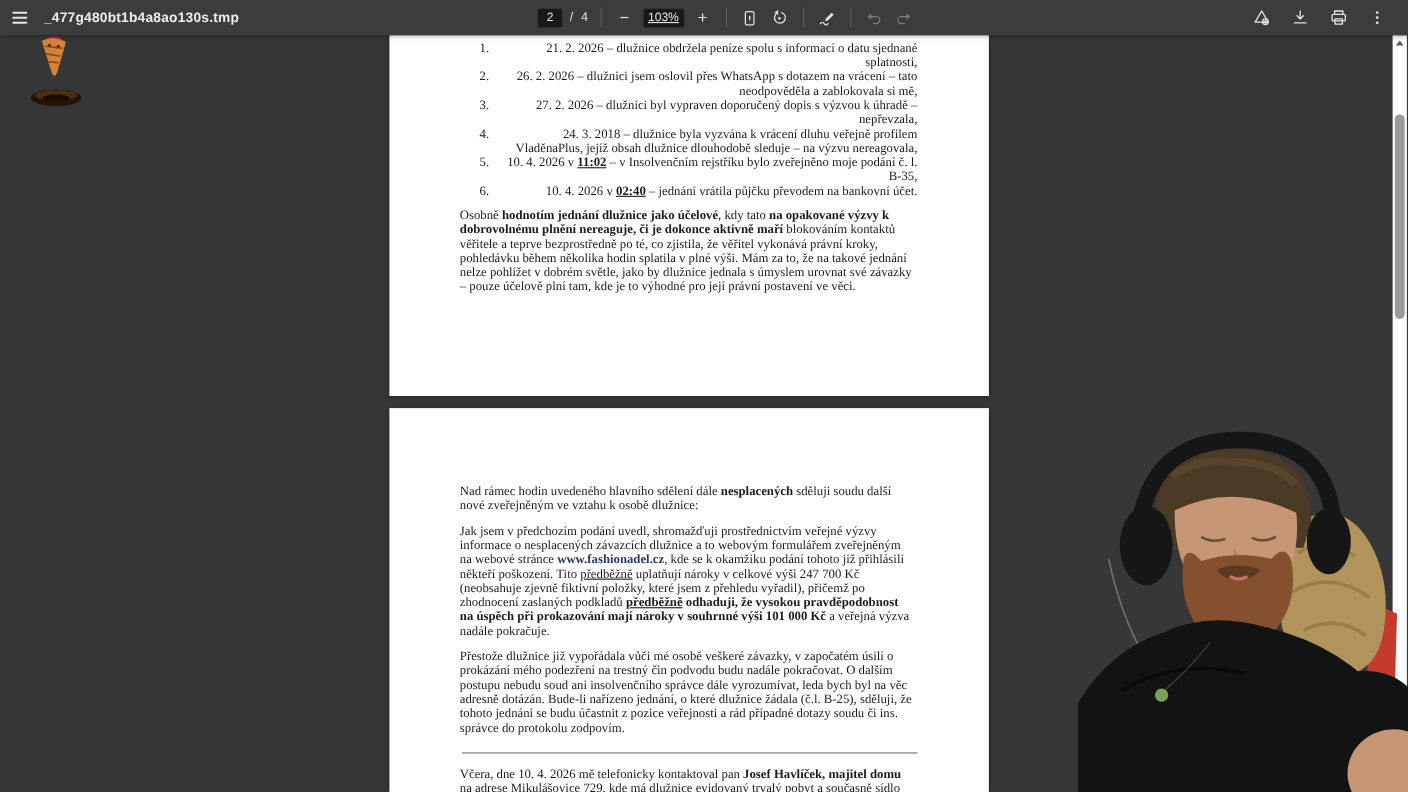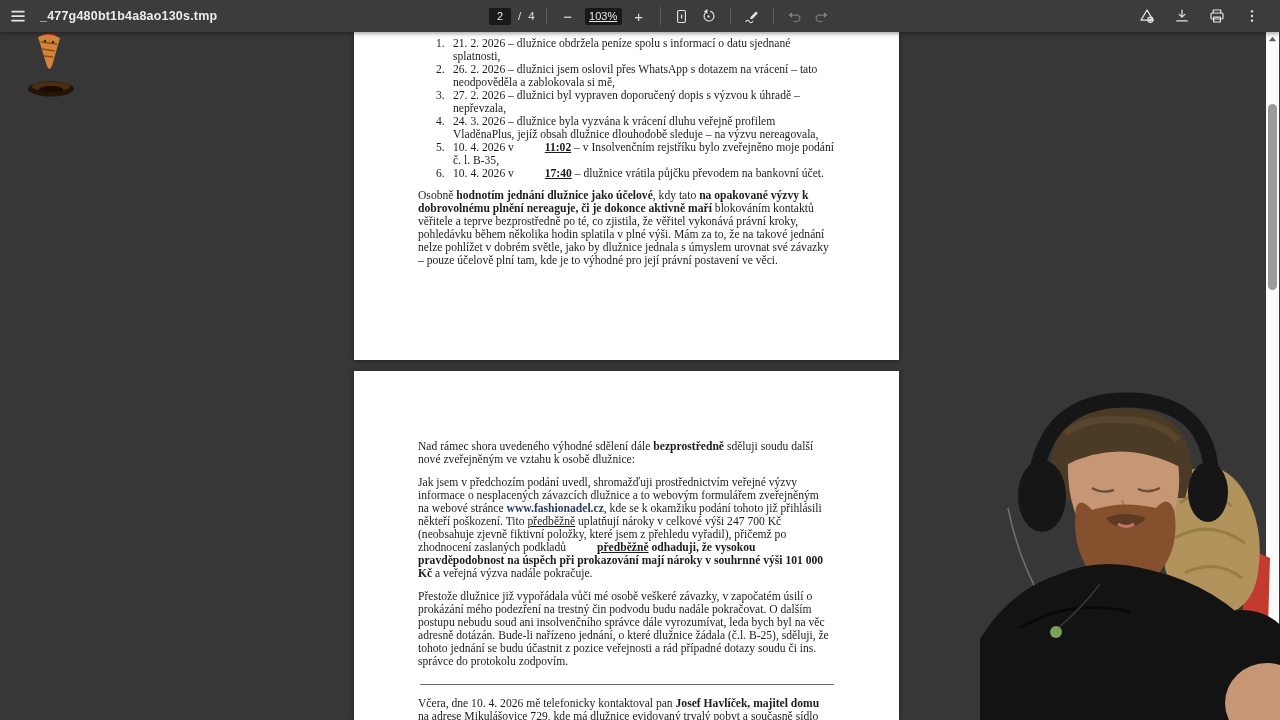--- a/index.html
+++ b/index.html
@@ -32,32 +32,32 @@
   .viewer { position:absolute; left:0; top:32px; width:1280px; height:688px; background:#373737; }
   .page { position:absolute; left:354px; width:545px; background:#ffffff;
           box-shadow:0 1px 5px rgba(0,0,0,.4); color:#1c1c1c;
           font-family:"Liberation Serif", serif; font-size:11.6px; line-height:13px; }
   .page1 { top:0;  height:328px; }
   .page2 { top:339px; height:349px; overflow:hidden; }
 
   .doc-list { padding:5px 65px 0 82px; }
   .doc-li { display:flex; }
   .doc-li .num { width:17px; flex:0 0 17px; }
-  .doc-li .txt { flex:1; }
+  .doc-li .txt { flex:1;text-align:right; }
   .p1-para { margin:9px 67px 0 64px; }
   .page2 .p { margin:0 68px 0 64px; }
   .p2-p1 { padding-top:69px; }
   .p2-p2 { margin-top:10px !important; }
   .p2-p3 { margin-top:10px !important; }
   .p2-hr { border:none; border-top:1px solid #6f6f6f; margin:16px 65px 0 66px; }
   .p2-p4 { margin-top:12px !important; }
 
   .r-b  { font-weight:bold;text-align:right; }
   .r-u  { text-decoration:underline; }
-  .r-bu { font-weight:bold; text-decoration:underline;margin-left:28px; }
+  .r-bu { font-weight:bold; text-decoration:underline; }
   .r-link { font-weight:bold; color:#2a3a63; }
 
   
   .scrollbar { position:absolute; right:1px; top:0; width:13px; height:688px; background:#fbfbfb; z-index:5; }
   .sb-up { position:absolute; top:3px; left:2px; width:9px; height:9px; }
   .sb-up svg{ display:block; }
   .sb-thumb { position:absolute; top:72px; left:2px; width:9px; height:186px; background:#9b9b9b; border-radius:5px; }
 
   
   .emote { position:absolute; left:24px; top:0px; z-index:30; }
@@ -170,36 +170,36 @@
         <div class="doc-li">
           <span class="num">2.</span>
           <span class="txt"><span>26. 2. 2026 – dlužnici jsem oslovil přes WhatsApp s dotazem na vrácení – tato neodpověděla a zablokovala si mě,</span></span>
         </div>
         <div class="doc-li">
           <span class="num">3.</span>
           <span class="txt"><span>27. 2. 2026 – dlužnici byl vypraven doporučený dopis s výzvou k úhradě – nepřevzala,</span></span>
         </div>
         <div class="doc-li">
           <span class="num">4.</span>
-          <span class="txt"><span>24. 3. 2026 – dlužnice byla vyzvána k vrácení dluhu veřejně profilem VladěnaPlus, jejíž obsah dlužnice dlouhodobě sleduje – na výzvu nereagovala,</span></span>
+          <span class="txt"><span>24. 3. 2018 – dlužnice byla vyzvána k vrácení dluhu veřejně profilem VladěnaPlus, jejíž obsah dlužnice dlouhodobě sleduje – na výzvu nereagovala,</span></span>
         </div>
         <div class="doc-li">
           <span class="num">5.</span>
           <span class="txt"><span>10. 4. 2026 v </span><span class="r-bu">11:02</span><span> – v Insolvenčním rejstříku bylo zveřejněno moje podání č. l.  B-35,</span></span>
         </div>
         <div class="doc-li">
           <span class="num">6.</span>
-          <span class="txt"><span>10. 4. 2026 v </span><span class="r-bu">17:40</span><span> – dlužnice vrátila půjčku převodem na bankovní účet.</span></span>
+          <span class="txt"><span>10. 4. 2026 v </span><span class="r-bu">02:40</span><span> – jednání vrátila půjčku převodem na bankovní účet.</span></span>
         </div>
       </div>
       <div class="p1-para"><span>Osobně </span><span class="r-b">hodnotím jednání dlužnice jako účelové</span><span>, kdy tato </span><span class="r-b">na opakované výzvy k dobrovolnému plnění nereaguje, či je dokonce aktivně maří</span><span> blokováním kontaktů věřitele a teprve bezprostředně po té, co zjistila, že věřitel vykonává právní kroky, pohledávku během několika hodin splatila v plné výši. Mám za to, že na takové jednání nelze pohlížet v dobrém světle, jako by dlužnice jednala s úmyslem urovnat své závazky – pouze účelově plní tam, kde je to výhodné pro její právní postavení ve věci.</span></div>
     </div>
 
     <div class="page page2">
-      <div class="p p2-p1"><span>Nad rámec shora uvedeného výhodné sdělení dále </span><span class="r-b">bezprostředně</span><span> sděluji soudu další nové zveřejněným ve vztahu k osobě dlužnice:</span></div>
+      <div class="p p2-p1"><span>Nad rámec hodin uvedeného hlavního sdělení dále </span><span class="r-b">nesplacených</span><span> sděluji soudu další nové zveřejněným ve vztahu k osobě dlužnice:</span></div>
       <div class="p p2-p2"><span>Jak jsem v předchozím podání uvedl, shromažďuji prostřednictvím veřejné výzvy informace o nesplacených závazcích dlužnice a to webovým formulářem zveřejněným na webové stránce </span><span class="r-link">www.fashionadel.cz</span><span>, kde se k okamžiku podání tohoto již přihlásili někteří poškození. Tito </span><span class="r-u">předběžně</span><span> uplatňují nároky v celkové výši 247 700 Kč (neobsahuje zjevně fiktivní položky, které jsem z přehledu vyřadil), přičemž po zhodnocení zaslaných podkladů </span><span class="r-bu">předběžně</span><span> </span><span class="r-b">odhaduji, že vysokou pravděpodobnost na úspěch při prokazování mají nároky v souhrnné výši 101 000 Kč</span><span> a veřejná výzva nadále pokračuje.</span></div>
       <div class="p p2-p3"><span>Přestože dlužnice již vypořádala vůči mé osobě veškeré závazky, v započatém úsilí o prokázání mého podezření na trestný čin podvodu budu nadále pokračovat. O dalším postupu nebudu soud ani insolvenčního správce dále vyrozumívat, leda bych byl na věc adresně dotázán. Bude-li nařízeno jednání, o které dlužnice žádala (č.l. B-25), sděluji, že tohoto jednání se budu účastnit z pozice veřejnosti a rád případné dotazy soudu či ins. správce do protokolu zodpovím.</span></div>
       <hr class="p2-hr">
       <div class="p p2-p4"><span>Včera, dne 10. 4. 2026 mě telefonicky kontaktoval pan </span><span class="r-b">Josef Havlíček, majitel domu</span><span> na adrese Mikulášovice 729, kde má dlužnice evidovaný trvalý pobyt a současně sídlo svého podnikání. Majitel mě vyrozuměl, že do včerejška vůbec nevěděl, že má dlužnice v jeho domě zřízené trvalé bydliště, ani že tam má evidované sídlo podnikání. Dále mi potvrdil, že </span></div>
     </div>
 
     <div class="scrollbar">
       <div class="sb-up">
         <svg width="9" height="9" viewBox="0 0 10 10">
             <path d="M5 2 L9 7 H1 Z" fill="#5a5a5a"></path>

